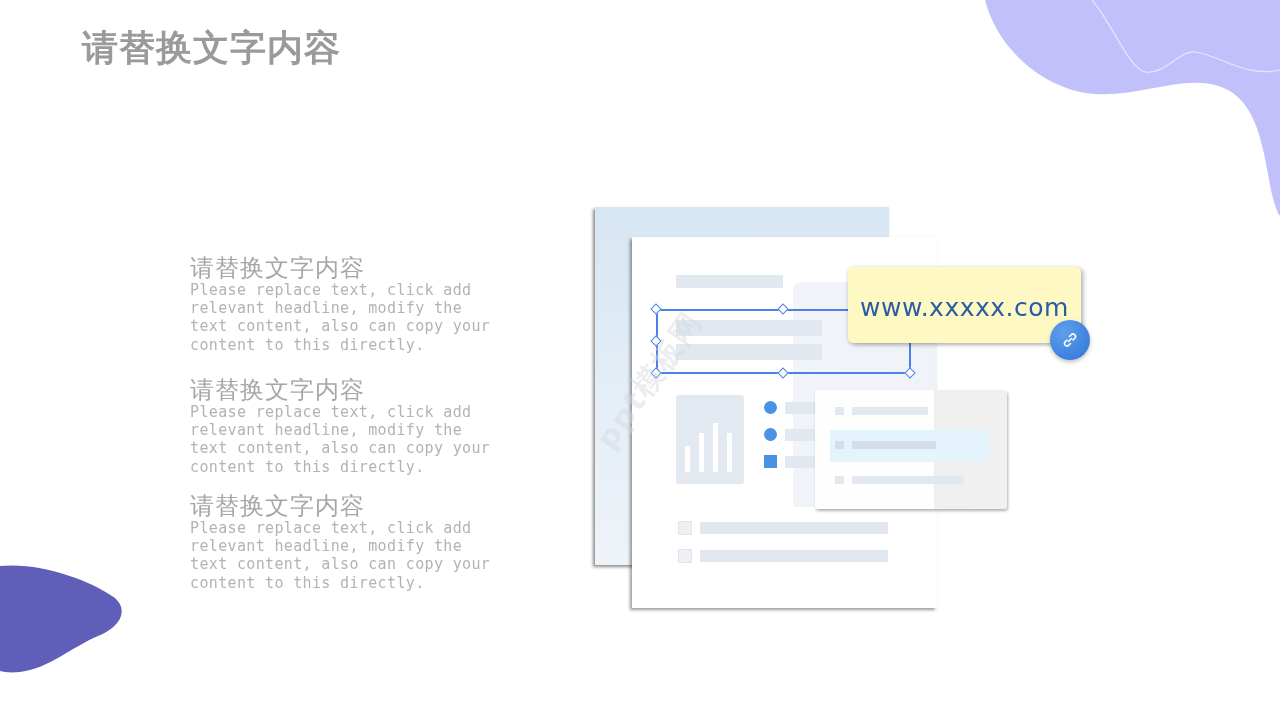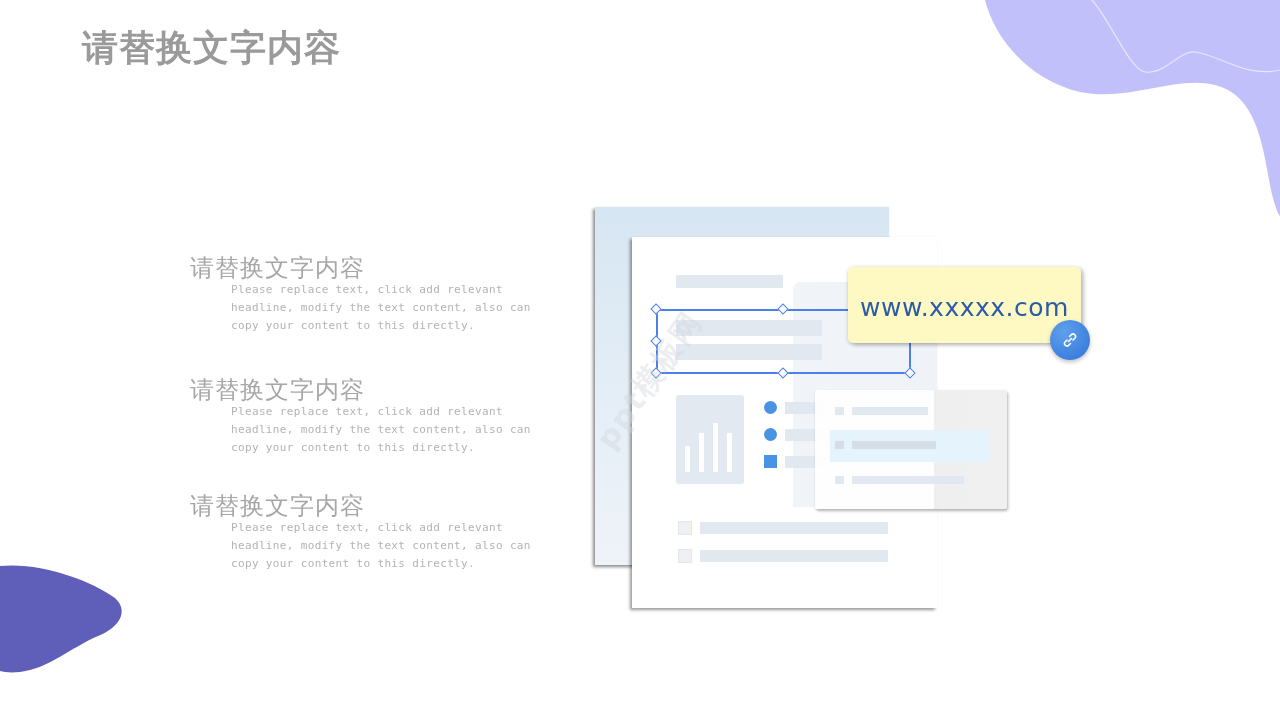--- a/index.html
+++ b/index.html
@@ -14,22 +14,22 @@
     font-family: "DejaVu Sans", sans-serif;
   }
 
   .text-block { position: absolute; left: 190px; width: 320px; }
   .text-block .tb-title {
     font-size: 24px; color: #a6a6a6; line-height: 24px; letter-spacing: 1px;
     font-family: "DejaVu Sans", sans-serif;
   }
   .text-block .tb-body {
     font-family: "DejaVu Sans Mono", "Liberation Mono", monospace;
-    font-size: 11px; color: #b3b3b3; line-height: 18.2px; margin-top: 1px;
-    width: 312px; letter-spacing: 0.35px; margin-left: 41px;
+    font-size: 15px; color: #b3b3b3; line-height: 18.2px; margin-top: 1px;
+    width: 312px; letter-spacing: 0.35px;
   }
 
   
   .illus { position: absolute; left: 0; top: 0; width: 1280px; height: 719px; }
   .doc-back {
     position: absolute; left: 595px; top: 207px; width: 294px; height: 358px;
     background: linear-gradient(180deg, #d6e6f2 0%, #e6eff7 60%, #eef3f8 100%);
     box-shadow: -2px 2px 3px rgba(0,0,0,0.45);
   }
   .doc-front {

